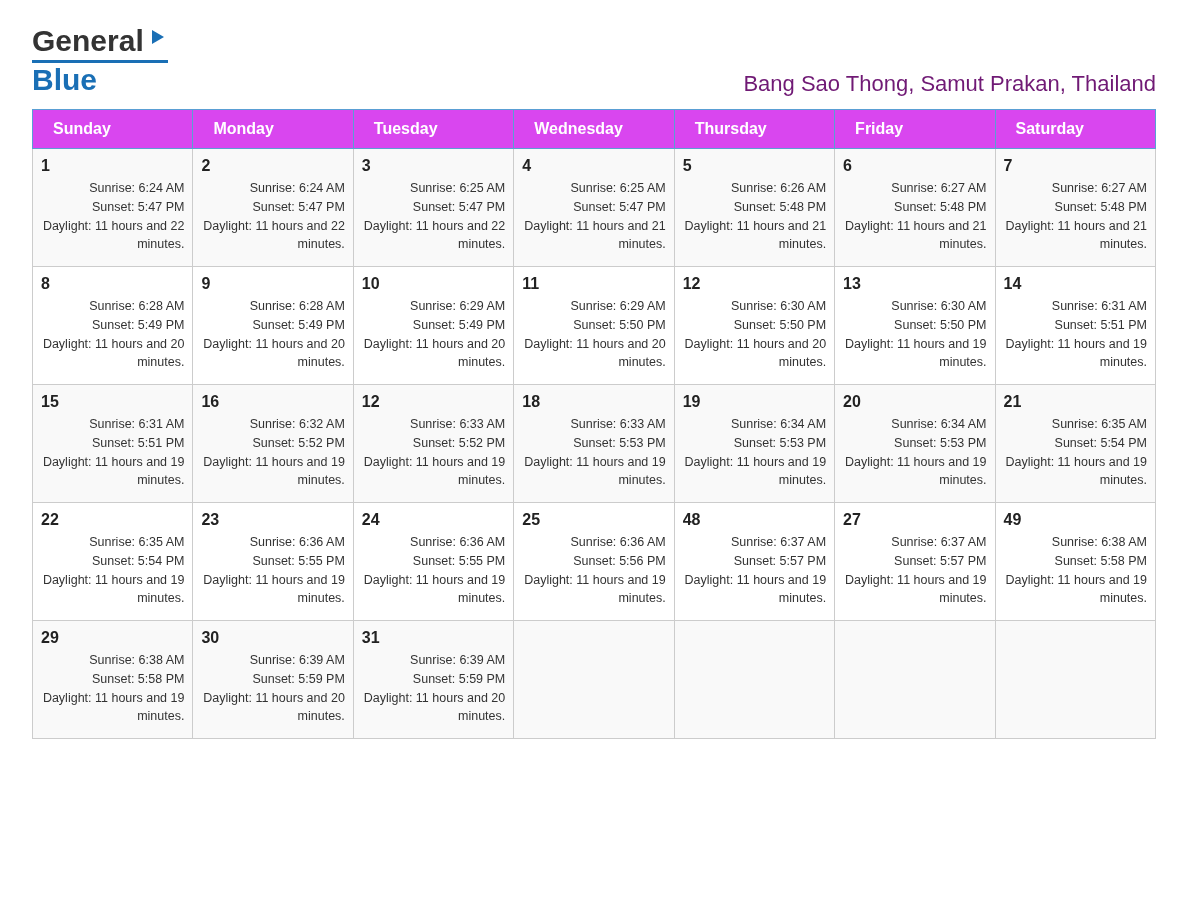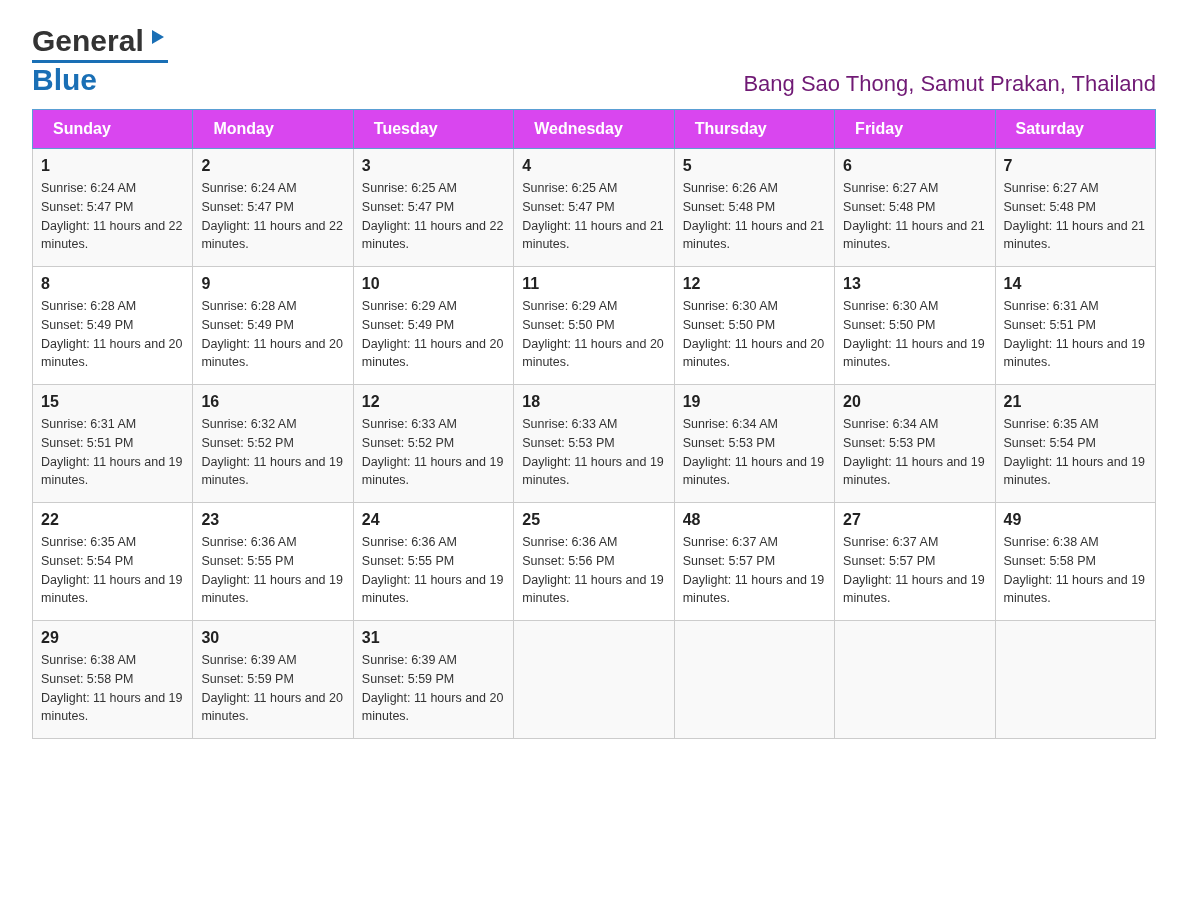--- a/index.html
+++ b/index.html
@@ -54,20 +54,21 @@
     .day-number {
       font-size: 16px;
       font-weight: bold;
       color: #222;
       margin-bottom: 4px;
     }
     .day-info {
       font-size: 12.5px;
       color: #333;
       line-height: 1.5;
+      text-align: right;
     }
     .empty-cell {
       background: #fff;
     }
     tr td:first-child .day-number,
     tr th:first-child {
       
     }
     
     .calendar-table tbody tr:nth-child(odd) td {

